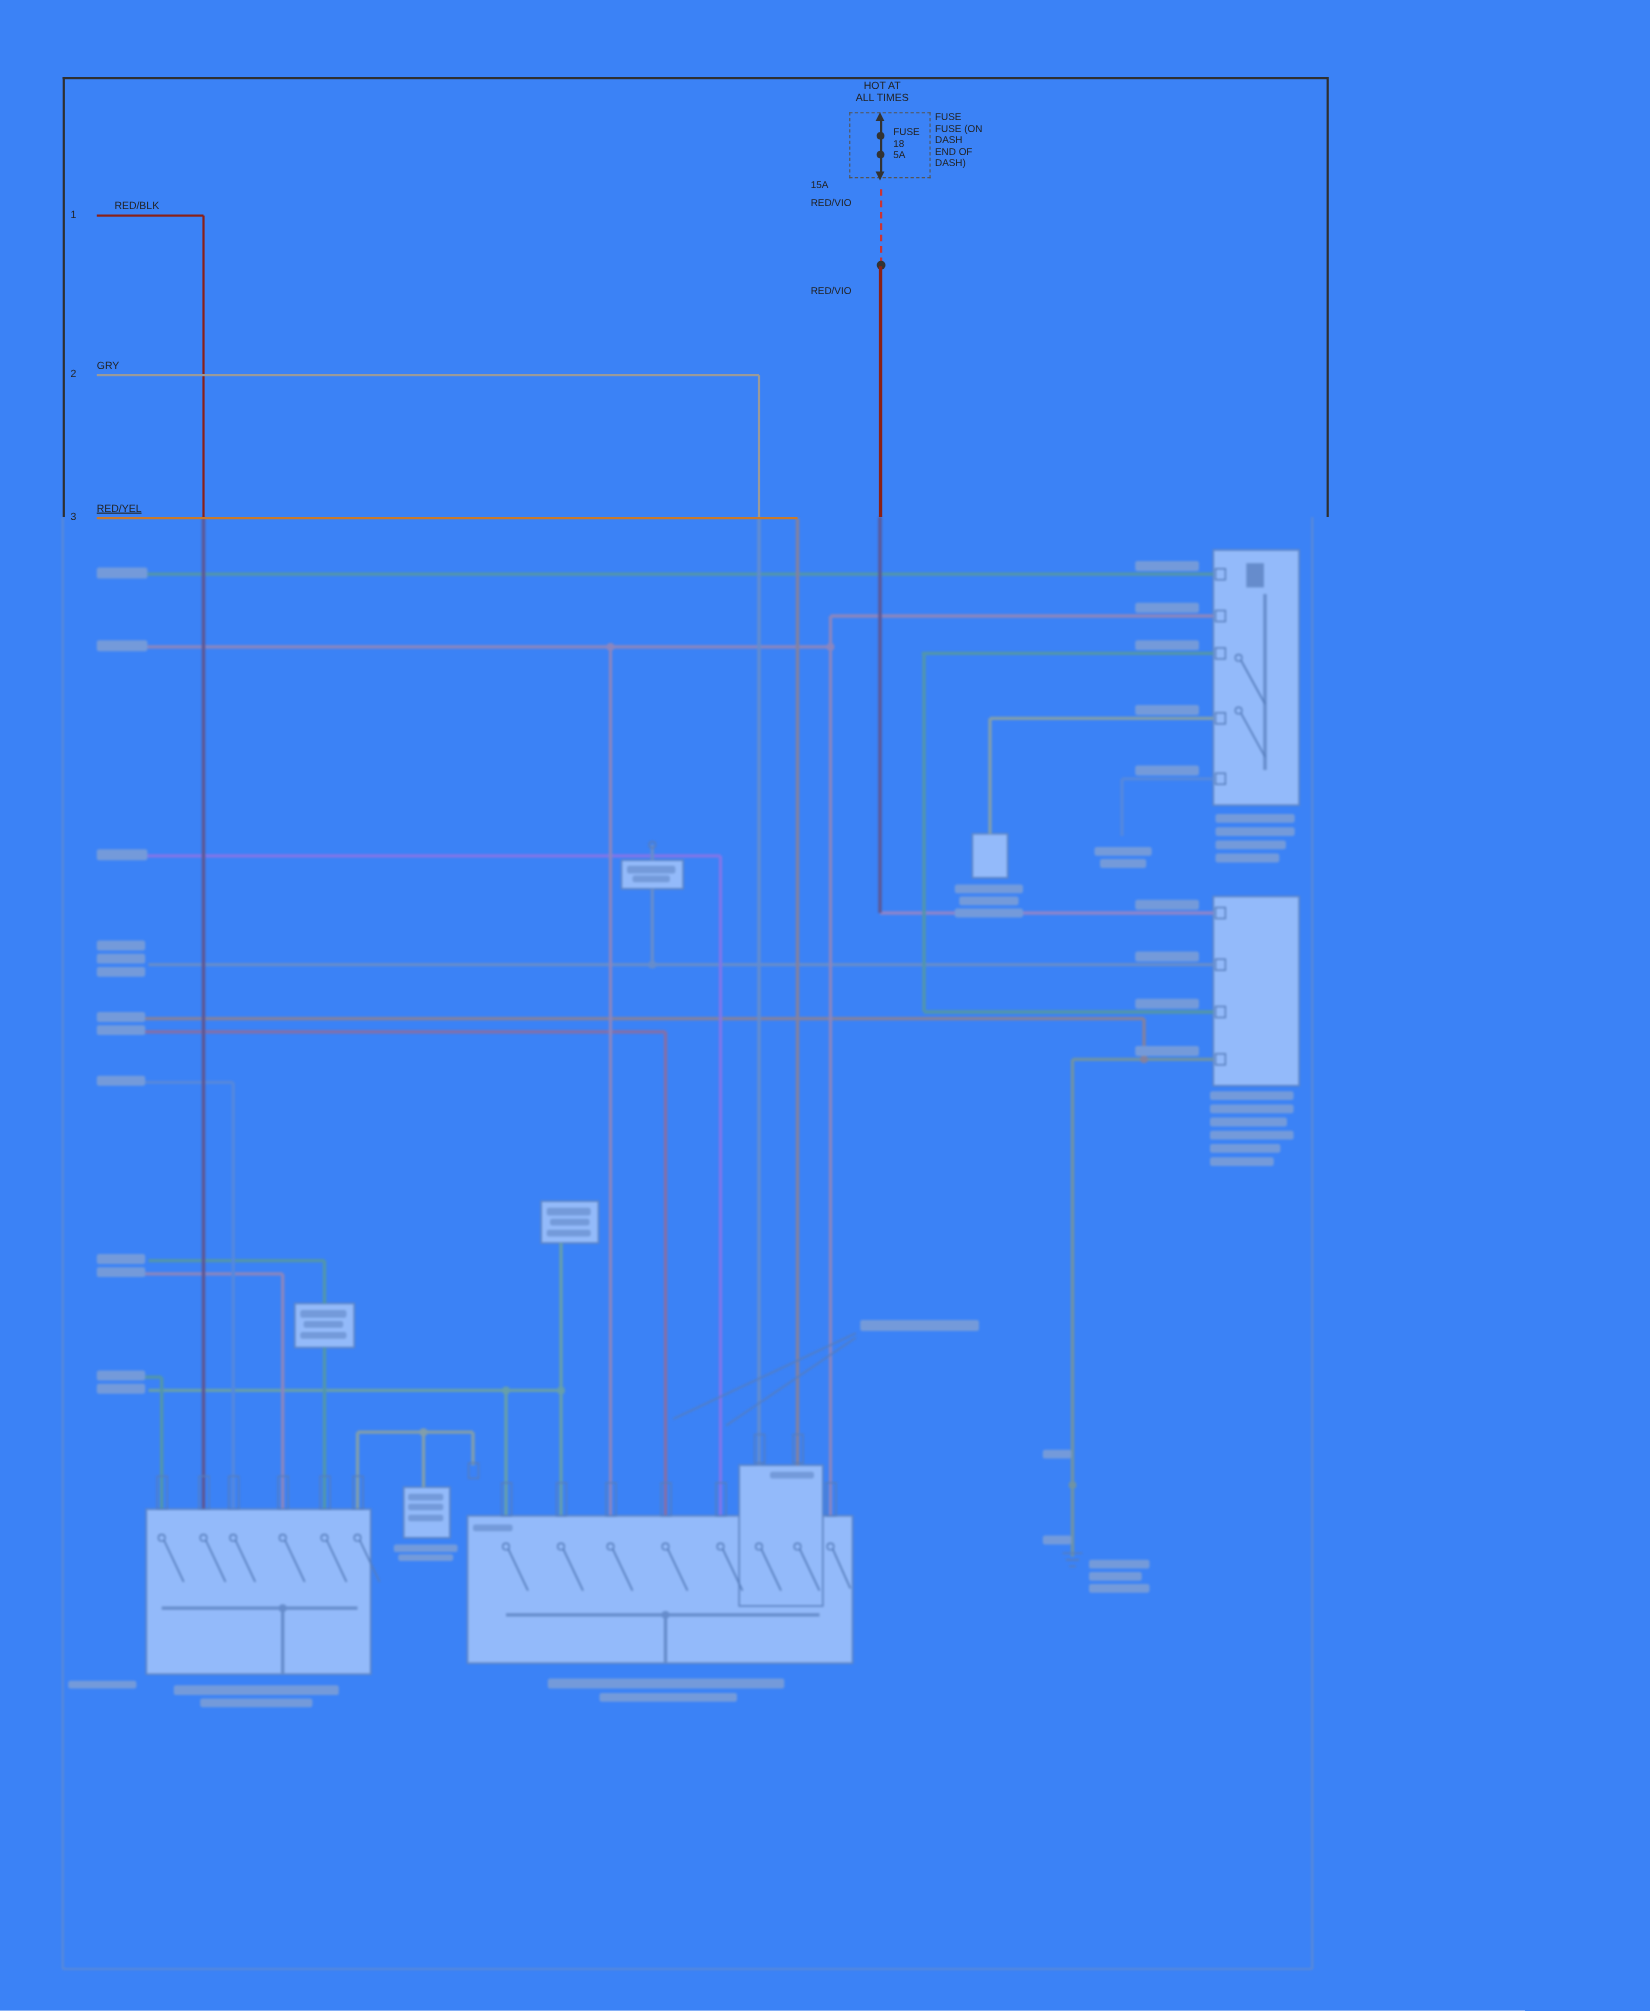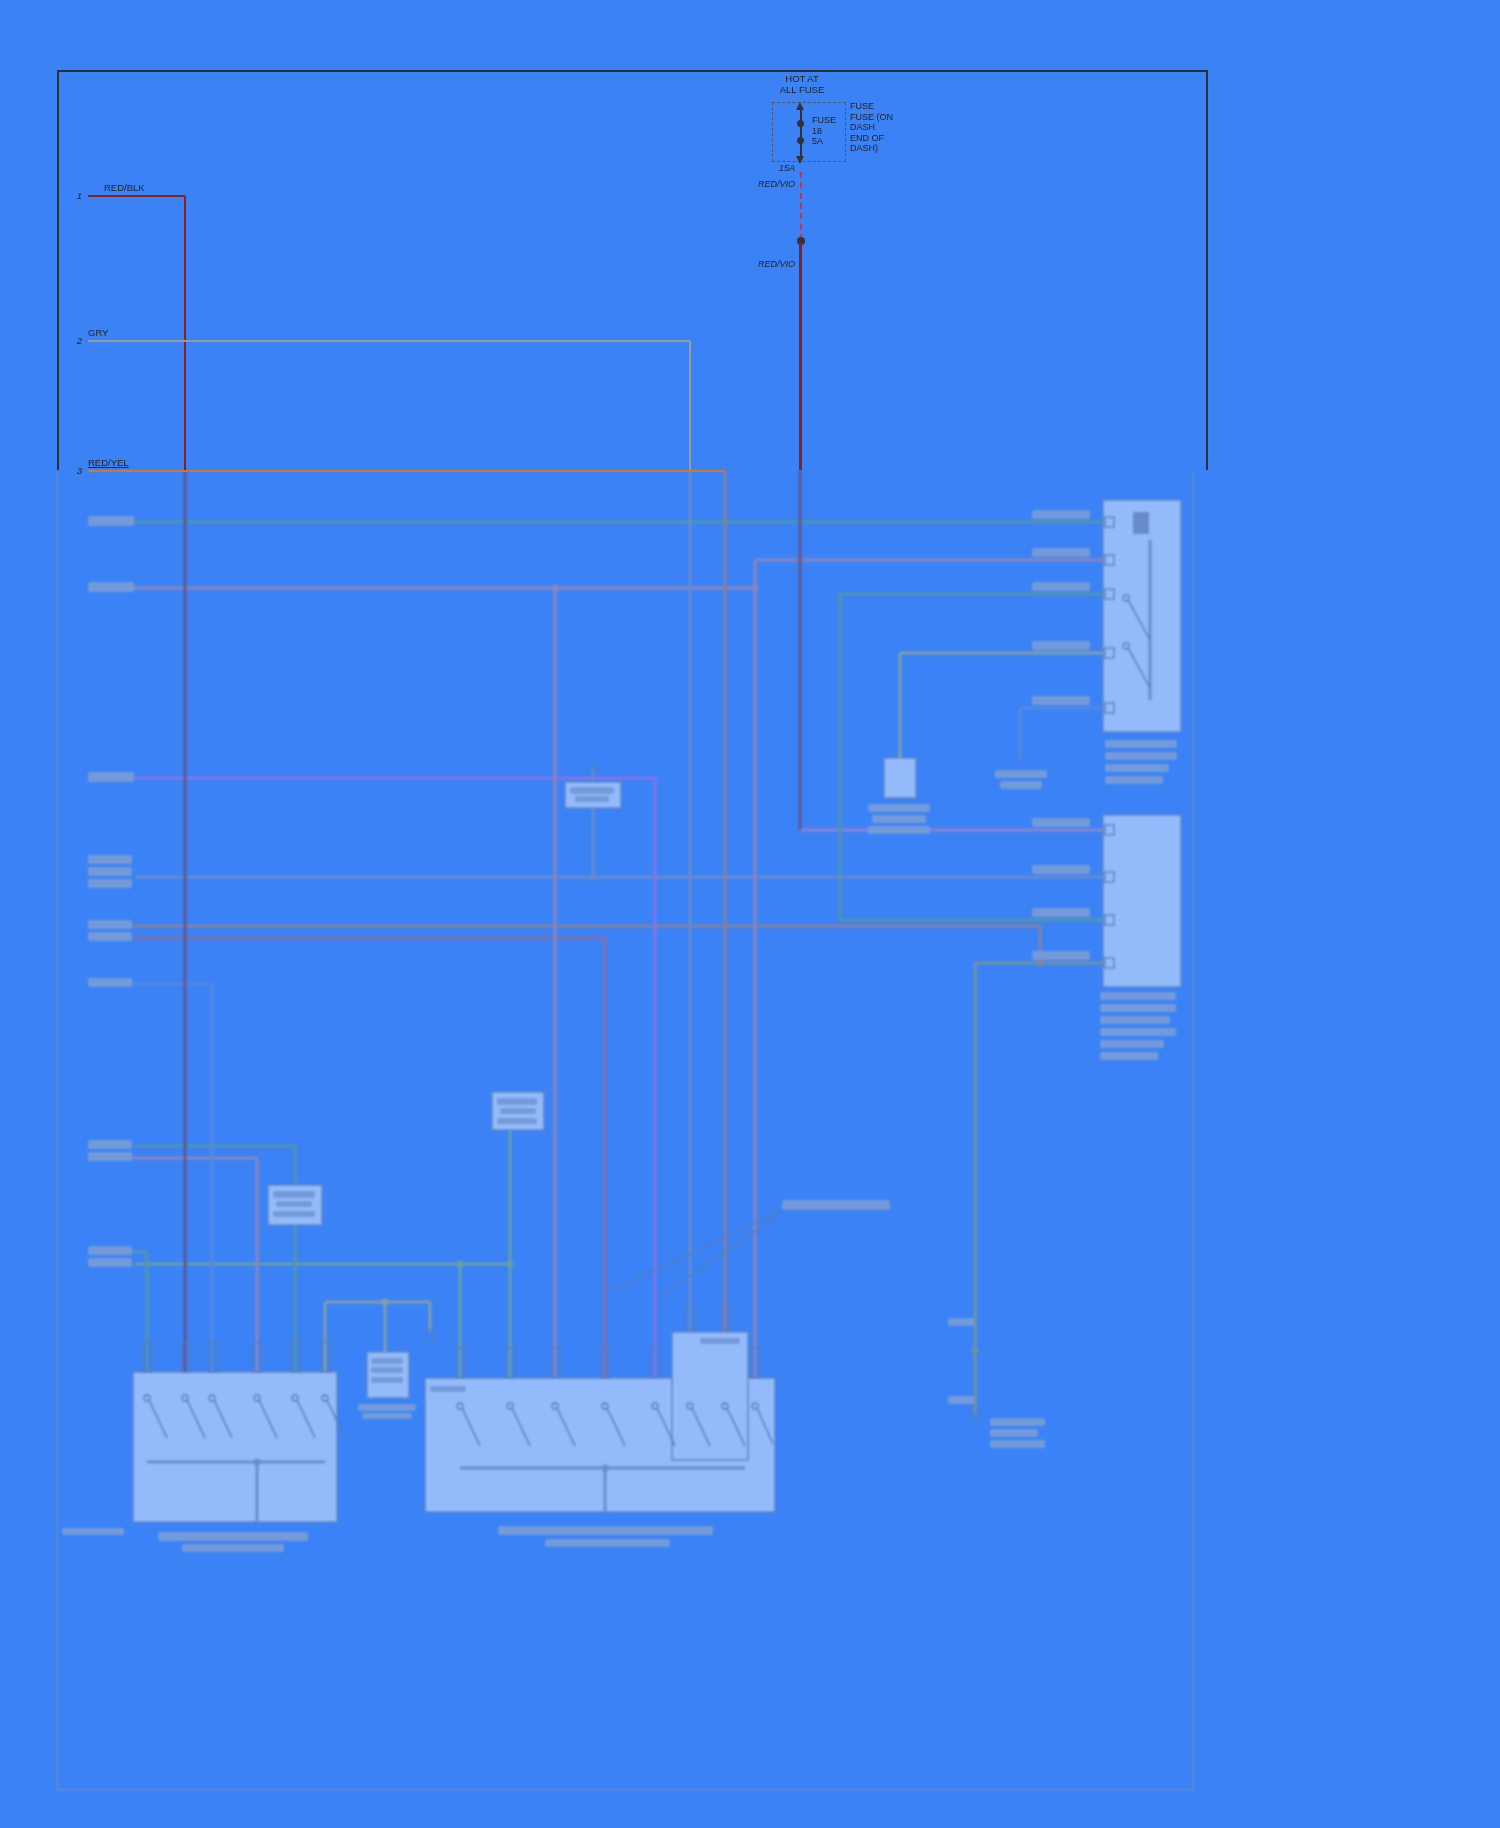--- a/index.html
+++ b/index.html
@@ -1,21 +1,21 @@
 <!DOCTYPE html>
 <html><head>
 <meta charset="utf-8">
 <style>
   html,body{margin:0;padding:0;background:#fff;}
   #page{position:relative;width:1500px;height:1828px;background:#3b82f6;overflow:hidden;
         font-family:"Liberation Sans",sans-serif;}
   .lbl{position:absolute;font-size:9.5px;line-height:11px;color:#222;white-space:nowrap;}
   .lbl-s{position:absolute;font-size:9px;line-height:10.5px;color:#222;white-space:nowrap;}
   .center{text-align:center;}
-  .right{text-align:right;font-style:italic;}
+  .right{text-align:left;}
   .hl{position:absolute;height:2px;}
   .vl{position:absolute;width:2px;}
   .frame{position:absolute;background:#2f2f2f;}
   .dashedbox{position:absolute;border:1.5px dashed #555;background:transparent;}
   .dot{position:absolute;width:8px;height:8px;border-radius:50%;background:#333;}
   .tri-up{position:absolute;width:0;height:0;border-left:4.5px solid transparent;
           border-right:4.5px solid transparent;border-bottom:8px solid #333;}
   .tri-down{position:absolute;width:0;height:0;border-left:4.5px solid transparent;
           border-right:4.5px solid transparent;border-top:8px solid #333;}
   #faded-svg{position:absolute;left:0;top:0;opacity:.45;filter:blur(1.1px);}
@@ -225,21 +225,21 @@
       <rect x="430" y="1386" width="36" height="6" rx="2" fill="#b9b9b9"></rect>
       <rect x="700" y="1338" width="40" height="6" rx="2" fill="#b9b9b9"></rect>
     </svg>
 
   <div class="frame" style="left:57px;top:70px;width:1150px;height:1.5px;"></div>
   <div class="frame" style="left:57px;top:70px;width:1.5px;height:400px;"></div>
   <div class="frame" style="left:1206px;top:70px;width:1.5px;height:400px;"></div>
 
   <div class="lbl center" style="left:770px;top:73px;width:64px;">
     <div>HOT AT</div>
-    <div>ALL FUSE</div>
+    <div>ALL TIMES</div>
   </div>
 
   <div class="dashedbox" style="left:772px;top:102px;width:72px;height:58px;"></div>
 
   <div class="tri-up" style="left:796px;top:102px;"></div>
   <div class="vl" style="left:800px;top:109px;height:50px;background:#333;"></div>
   <div class="dot" style="left:797px;top:120px;width:7px;height:7px;"></div>
   <div class="dot" style="left:797px;top:137px;width:7px;height:7px;"></div>
   <div class="tri-down" style="left:796px;top:156px;"></div>
 

